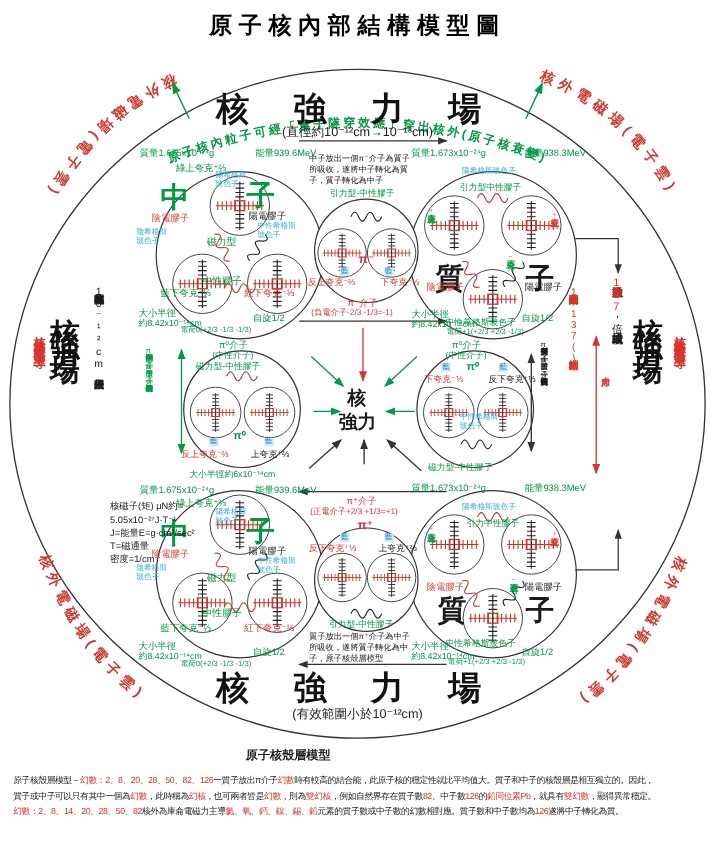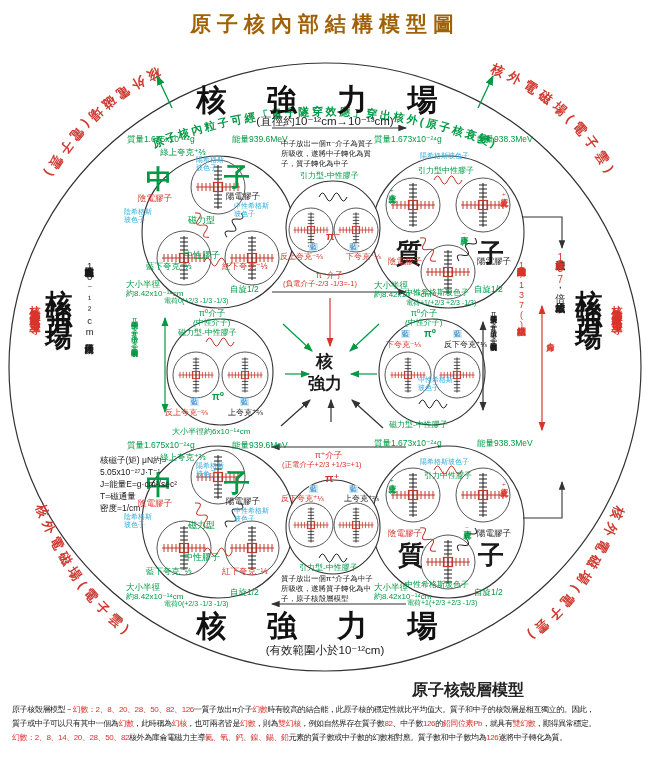--- a/index.html
+++ b/index.html
@@ -13,24 +13,24 @@
   .bold{font-weight:bold}
   .wrap{white-space:normal}
   .v{writing-mode:vertical-rl;text-orientation:upright;white-space:normal;}
   .vlr{writing-mode:vertical-lr;text-orientation:upright;white-space:normal;}
   .bigname{font-size:26px;font-weight:bold;}
   .bigv{writing-mode:vertical-rl;text-orientation:upright;font-weight:bold;
         font-size:27px;letter-spacing:11px;color:#111;}
   .sidered{writing-mode:vertical-rl;text-orientation:upright;font-weight:bold;
         font-size:11px;letter-spacing:2px;color:#d9342b;}
   .chip{background:#cdeef7;color:#1565c0;font-size:7px;padding:0 1px;}
-  .title{width:650px;text-align:center;font-size:21px;font-weight:bold;letter-spacing:6px;color:#a16207;}
+  .title{width:650px;text-align:center;font-size:21px;font-weight:bold;letter-spacing:6px;color:#000000;}
   .fieldtitle{width:650px;text-align:center;font-size:30px;font-weight:bold;letter-spacing:16px;color:#111;}
   .fieldsub{width:650px;text-align:center;font-size:11.5px;color:#222;}
-  .heading{width:524px;text-align:right;font-size:16px;font-weight:bold;color:#222;}
+  .heading{width:524px;text-align:center;font-size:11px;font-weight:bold;color:#222;}
   .foot{position:absolute;font-size:8px;letter-spacing:-0.4px;white-space:nowrap;}
   .fk{color:#222}.fr{color:#d9342b}
   .mag{line-height:1.4;text-align:left;}
   .arc-green{font-size:11px;font-weight:bold;fill:#009a44;letter-spacing:2.5px;}
   .arc-red{font-size:13px;font-weight:bold;fill:#cf3a30;letter-spacing:5px;}
 </style>
 </head>
 <body>
 
 <div id="stage">

